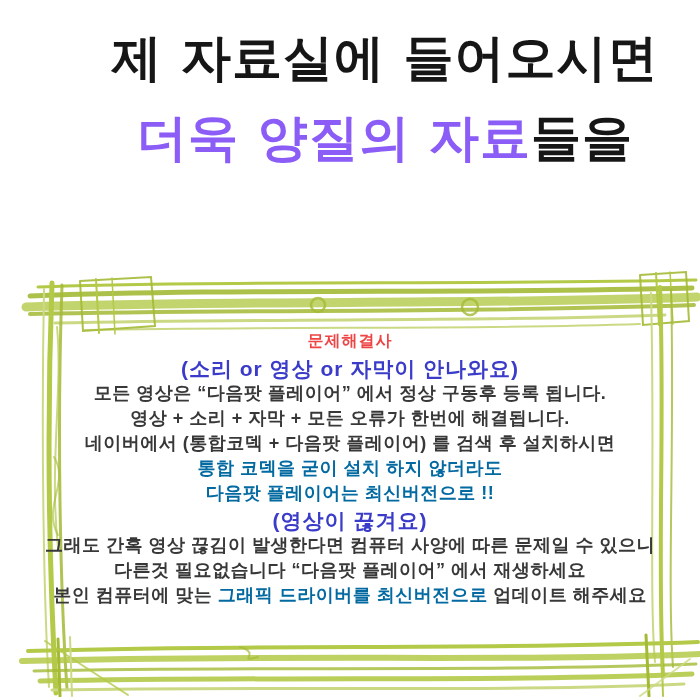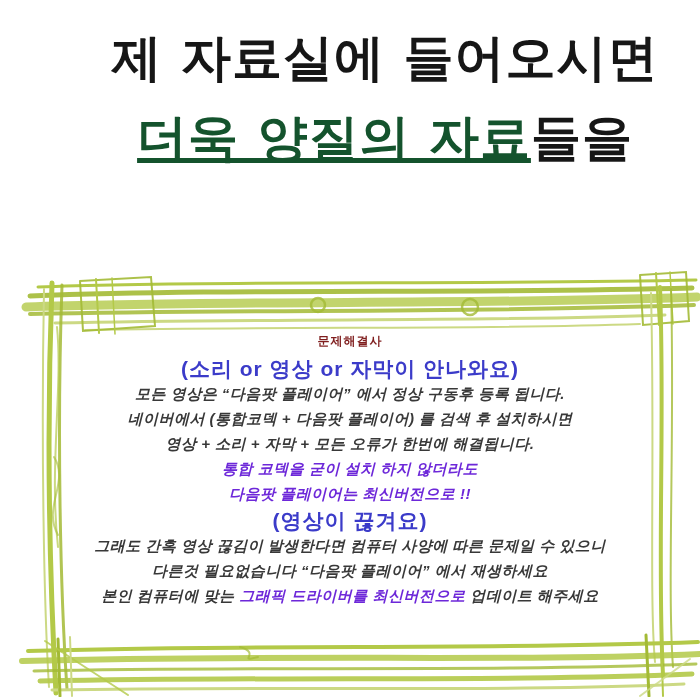--- a/index.html
+++ b/index.html
@@ -4,32 +4,32 @@
 <style>
   html,body{margin:0;padding:0;background:#ffffff;}
   body{width:700px;height:697px;overflow:hidden;font-family:"Liberation Sans",sans-serif;}
   #page{position:relative;width:700px;height:697px;background:#ffffff;}
 
   
   .hero{position:absolute;top:18px;left:0;width:700px;text-align:center;
         font-family:"DejaVu Serif","Liberation Serif",serif;font-weight:bold;
         color:#161616;padding-left:35px;}
   .hero-line{font-size:50px;line-height:80px;letter-spacing:1px;white-space:nowrap;}
-  .hero-blue{color:#14532d;text-decoration:underline;}
+  .hero-blue{color:#8b5cf6;}
 
   
   .sketch-svg{position:absolute;left:0;top:267px;width:700px;height:430px;}
 
   
   .box-content{position:absolute;top:328px;left:0;width:700px;text-align:center;
                font-weight:bold;color:#383838;}
-  .bc-title{font-size:12px;line-height:26px;color:#7f1d1d;letter-spacing:1px;}
+  .bc-title{font-size:16px;line-height:26px;color:#ef4444;letter-spacing:1px;}
   .bc-head{font-size:21px;line-height:25px;margin-top:2px;color:#3b3bc9;letter-spacing:1px;}
-  .bc-line{font-size:15px;line-height:25px;letter-spacing:0.5px;white-space:nowrap;font-style:italic;}
-  .bc-red{color:#6d28d9;}
+  .bc-line{font-size:18px;line-height:25px;letter-spacing:0.5px;white-space:nowrap;}
+  .bc-red{color:#0369a1;}
   .sect2{}
 </style>
 </head>
 <body>
 
 <div id="page">
 
   <div class="hero">
     <div class="hero-line">제 자료실에 들어오시면</div>
     <div class="hero-line"><span class="hero-blue">더욱 양질의 자료</span><span>들을</span></div>
@@ -81,22 +81,22 @@
       <path d="M690 392 L640 429" stroke="#ccd984" stroke-width="2" opacity="0.8"></path>
     </g>
   </svg>
 
   <div class="box-content">
     <div class="bc-title">문제해결사</div>
 
     <div class="sect1">
       <div class="bc-head">(소리 or 영상 or 자막이 안나와요)</div>
       <div class="bc-line">모든 영상은 “다음팟 플레이어” 에서 정상 구동후 등록 됩니다.</div>
+      <div class="bc-line">영상 + 소리 + 자막 + 모든 오류가 한번에 해결됩니다.</div>
       <div class="bc-line">네이버에서 (통합코덱 + 다음팟 플레이어) 를 검색 후 설치하시면</div>
-      <div class="bc-line">영상 + 소리 + 자막 + 모든 오류가 한번에 해결됩니다.</div>
       <div class="bc-line bc-red">통합 코덱을 굳이 설치 하지 않더라도</div>
       <div class="bc-line bc-red">다음팟 플레이어는 최신버전으로 !!</div>
     </div>
 
     <div class="sect2">
       <div class="bc-head">(영상이 끊겨요)</div>
       <div class="bc-line">그래도 간혹 영상 끊김이 발생한다면 컴퓨터 사양에 따른 문제일 수 있으니</div>
       <div class="bc-line">다른것 필요없습니다 “다음팟 플레이어” 에서 재생하세요</div>
       <div class="bc-line"><span>본인 컴퓨터에 맞는 </span><span class="bc-red">그래픽 드라이버를 최신버전으로</span><span> 업데이트 해주세요</span></div>
     </div>

